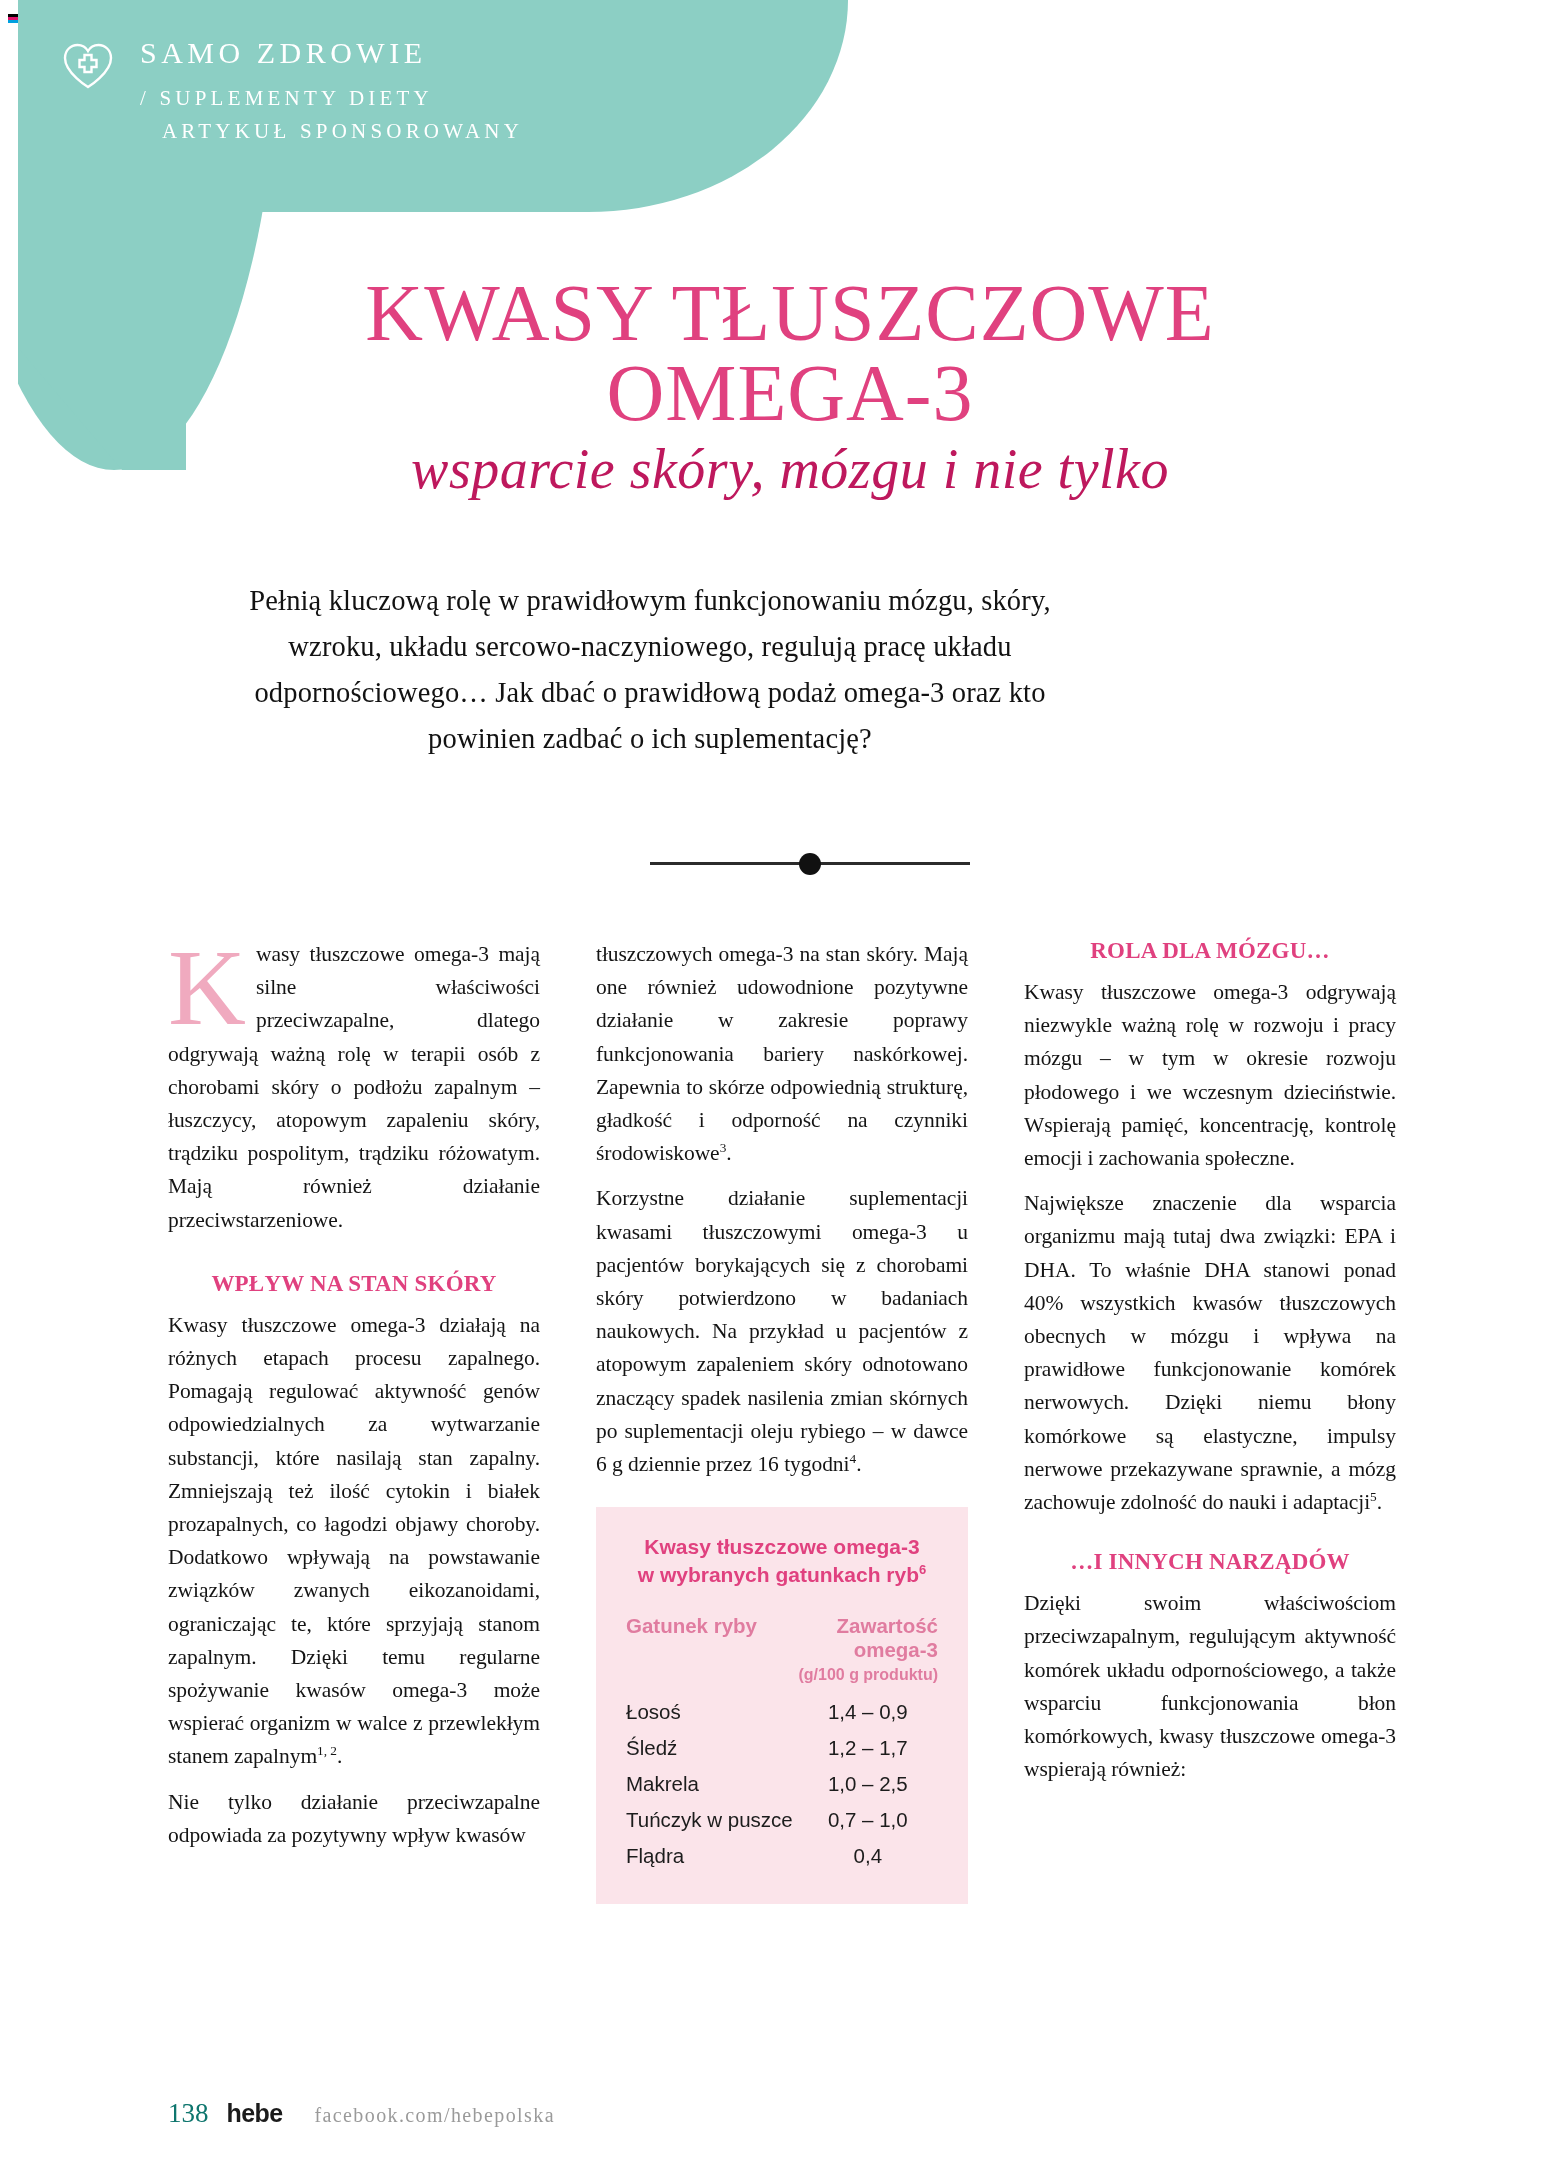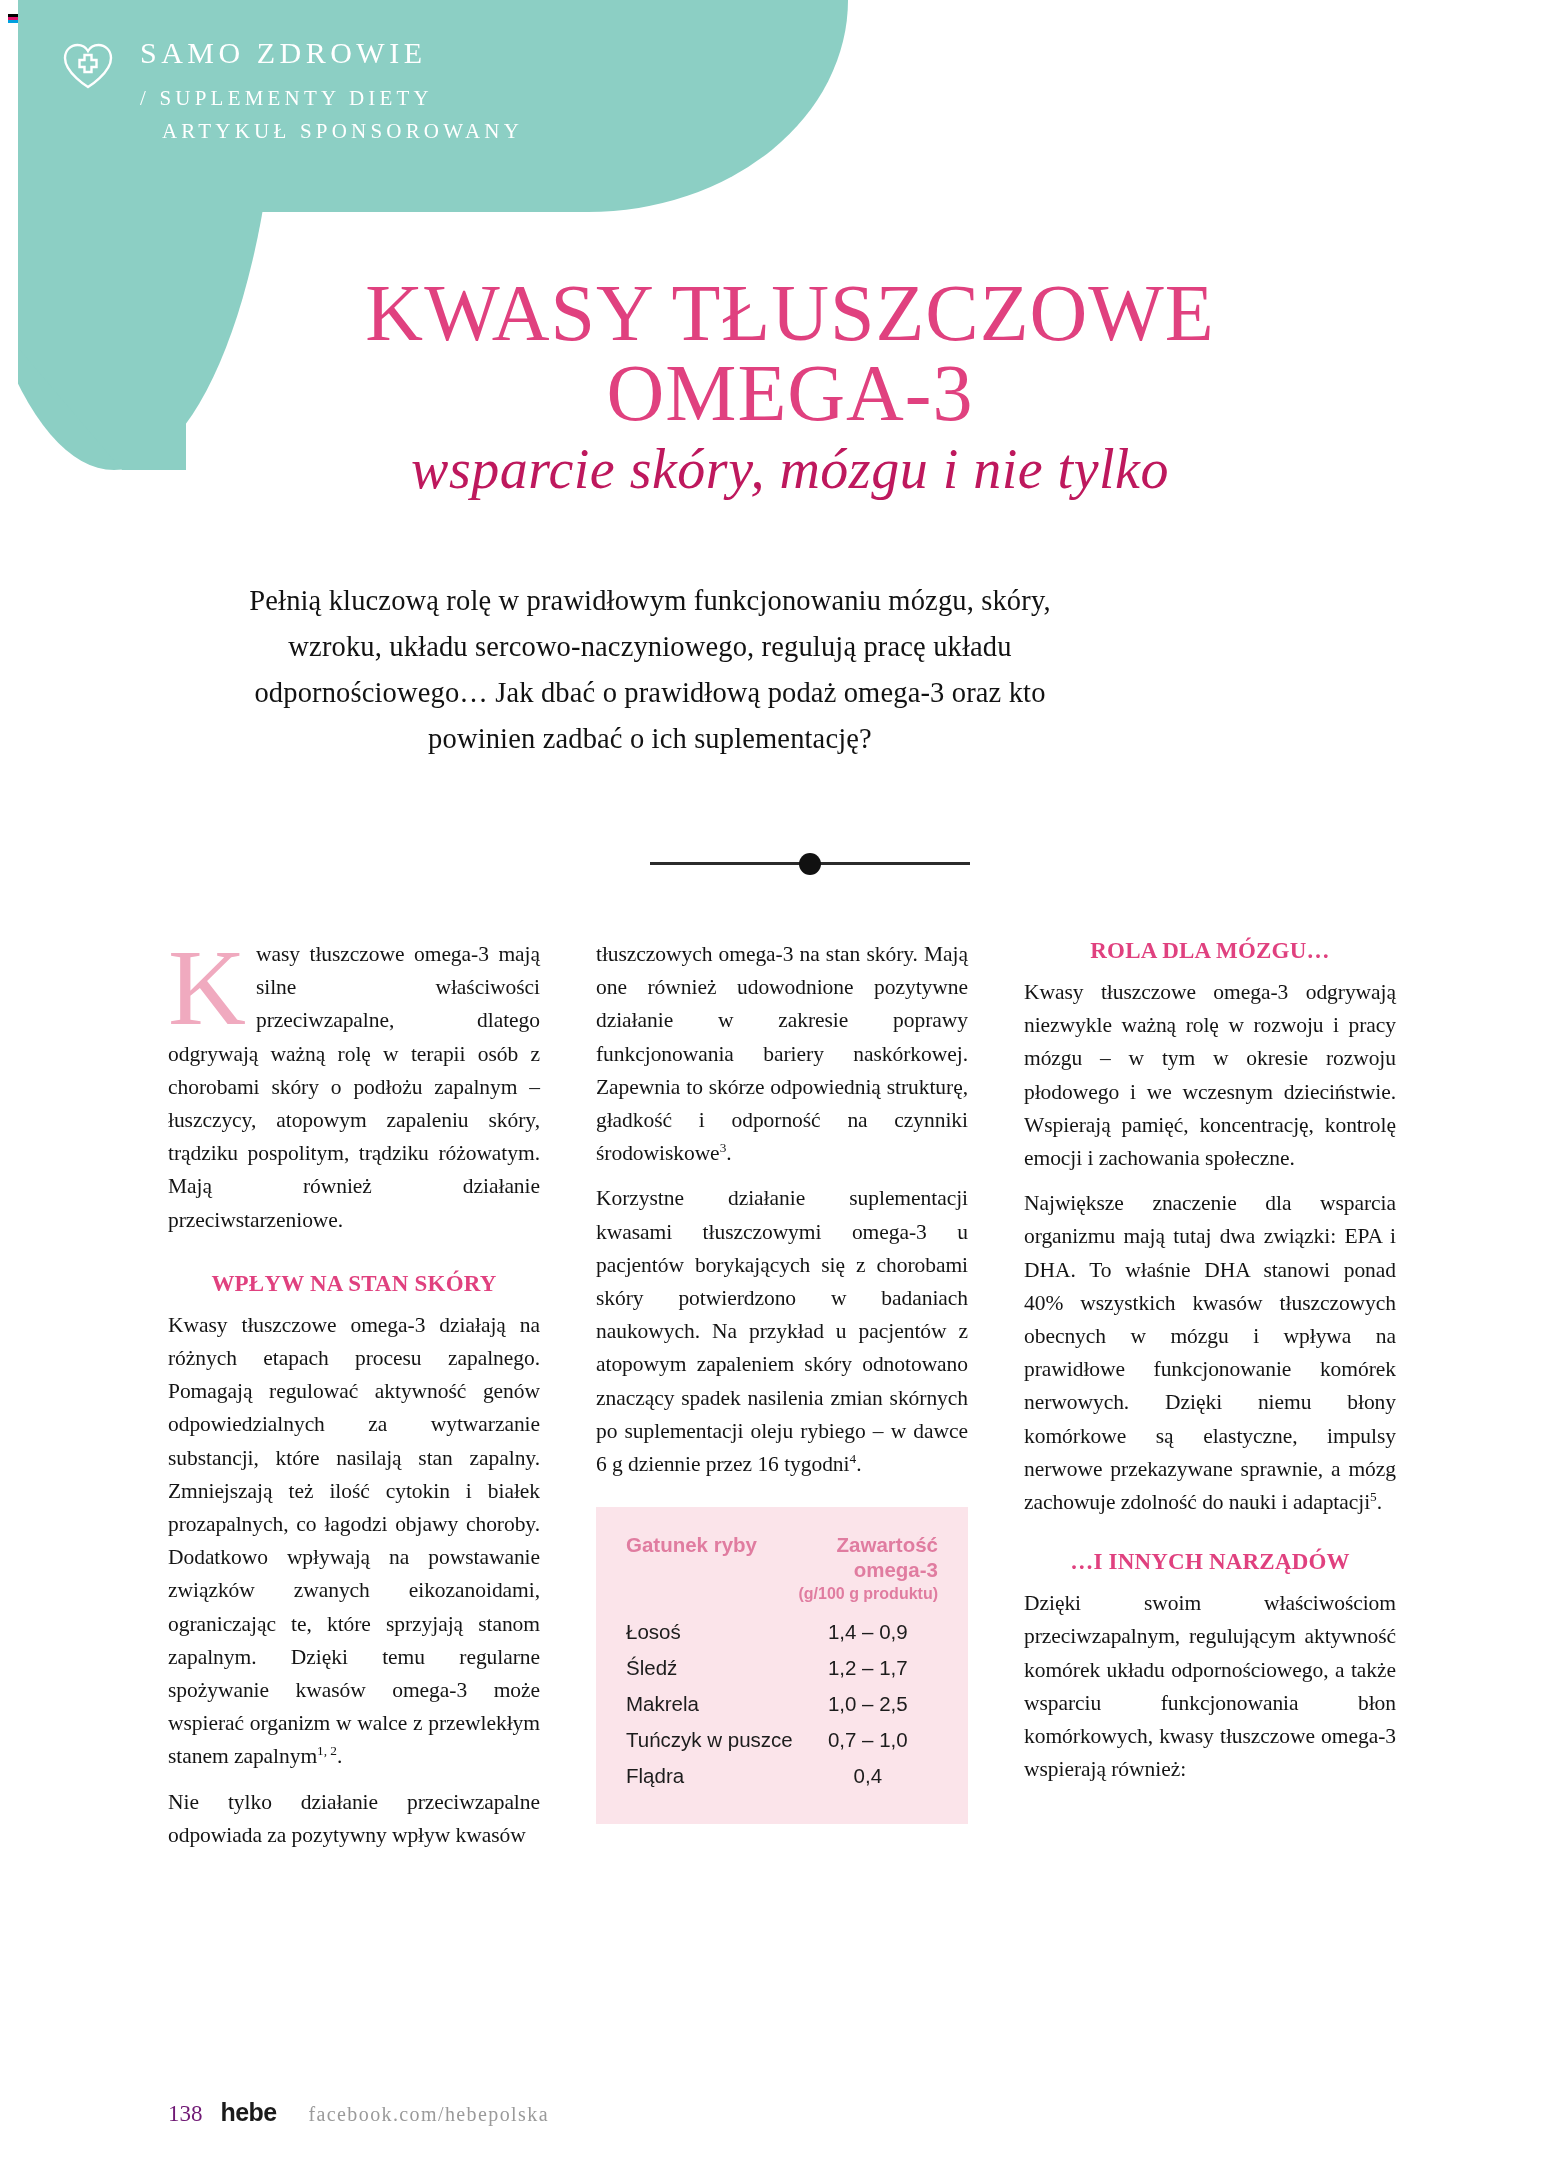--- a/index.html
+++ b/index.html
@@ -266,22 +266,22 @@
   .footer {
     position: absolute;
     left: 168px;
     top: 2098px;
     display: flex;
     align-items: baseline;
     gap: 18px;
   }
   .pg-num {
     font-family: "Liberation Serif", serif;
-    font-size: 23px;
-    color: #701a75;
+    font-size: 27px;
+    color: #0f766e;
   }
   .brand {
     font-family: "Liberation Sans", sans-serif;
     font-size: 25px;
     font-weight: bold;
     color: #1b1b1b;
     letter-spacing: -0.6px;
   }
   .social {
     font-family: "Liberation Serif", serif;
@@ -343,20 +343,24 @@
     <div class="sec-head left-head">WPŁYW NA STAN SKÓRY</div>
     <p class="body-p"><span>Kwasy tłuszczowe omega-3 działają na różnych etapach procesu zapalnego. Pomagają regulować aktywność genów odpowiedzialnych za wytwarzanie substancji, które nasilają stan zapalny. Zmniejszają też ilość cytokin i białek prozapalnych, co łagodzi objawy choroby. Dodatkowo wpływają na powstawanie związków zwanych eikozanoidami, ograniczając te, które sprzyjają stanom zapalnym. Dzięki temu regularne spożywanie kwasów omega-3 może wspierać organizm w walce z przewlekłym stanem zapalnym</span><sup>1, 2</sup><span>.</span></p>
     <p class="body-p">Nie tylko działanie przeciwzapalne odpowiada za pozytywny wpływ kwasów</p>
   </div>
 
   <div class="col">
     <p class="body-p"><span>tłuszczowych omega-3 na stan skóry. Mają one również udowodnione pozytywne działanie w zakresie poprawy funkcjonowania bariery naskórkowej. Zapewnia to skórze odpowiednią strukturę, gładkość i odporność na czynniki środowiskowe</span><sup>3</sup><span>.</span></p>
     <p class="body-p"><span>Korzystne działanie suplementacji kwasami tłuszczowymi omega-3 u pacjentów borykających się z chorobami skóry potwierdzono w badaniach naukowych. Na przykład u pacjentów z atopowym zapaleniem skóry odnotowano znaczący spadek nasilenia zmian skórnych po suplementacji oleju rybiego – w dawce 6 g dziennie przez 16 tygodni</span><sup>4</sup><span>.</span></p>
 
     <div class="fish-box">
+      <div class="fish-title">
+        <span>Kwasy tłuszczowe omega-3</span><br>
+        <span>w wybranych gatunkach ryb</span><sup>6</sup>
+      </div>
       <table class="fish-table">
         <thead>
           <tr>
             <th>Gatunek ryby</th>
             <th class="right-head">
               <span>Zawartość omega-3</span>
               <span class="fish-unit">(g/100 g produktu)</span>
             </th>
           </tr>
         </thead>

